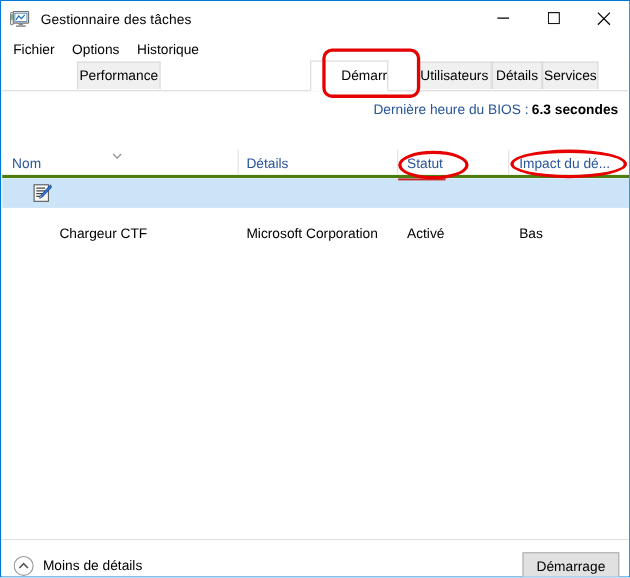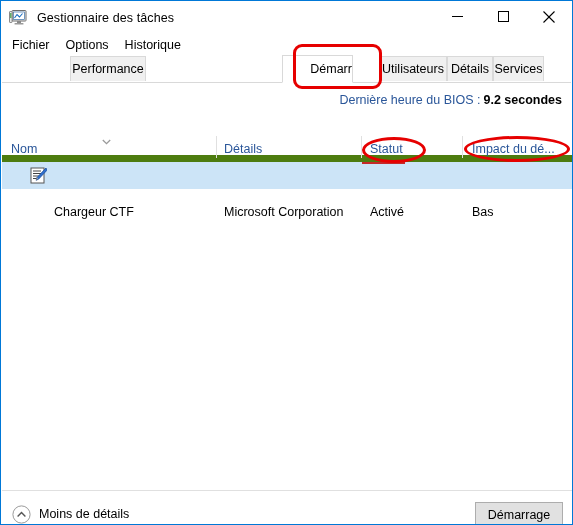--- a/index.html
+++ b/index.html
@@ -128,21 +128,21 @@
   .bios-label { color: #2a5699; }
   .bios-value { color: #000000; font-weight: bold; margin-left: 3px; }
 
   
   .listhdr {
     position: absolute;
     left: 1px; top: 131px;
     width: 570px;
     height: 30px;
     background: #ffffff;
-    border-bottom: 7px solid #4d7c0f;
+    border-bottom: 3px solid #4d7c0f;
     box-sizing: border-box;
   }
   .col-hd {
     position: absolute;
     top: 0;
     height: 29px;
     display: flex;
     align-items: flex-end;
     padding-bottom: 5px;
     box-sizing: border-box;
@@ -301,21 +301,21 @@
   <div class="tabstrip">
     <div class="tabstrip-base"></div>
     <div class="tab" style="left:68px;width:76px;">Performance</div>
     <div class="tab active" style="left:280px;width:71px;padding-left:48px;">Démarrage</div>
     <div class="tab" style="left:377px;width:68px;">Utilisateurs</div>
     <div class="tab" style="left:445px;width:46px;">Détails</div>
     <div class="tab" style="left:491px;width:51px;">Services</div>
   </div>
 
   <div class="biosline">
-    <span class="bios-label">Dernière heure du BIOS :</span><span class="bios-value">9.2 secondes</span>
+    <span class="bios-label">Dernière heure du BIOS :</span><span class="bios-value">6.3 secondes</span>
   </div>
 
   <div class="listhdr">
     <div class="col-hd" style="left:9px;">Nom</div>
     <svg class="sort-chev" style="left:100px" viewBox="0 0 9 6">
       <polyline points="0.8,1 4.5,4.6 8.2,1" fill="none" stroke="#9a9a9a" stroke-width="1.3"></polyline>
     </svg>
     <div class="col-sep" style="left:214px"></div>
     <div class="col-hd" style="left:222px;">Détails</div>
     <div class="col-sep" style="left:359px"></div>

